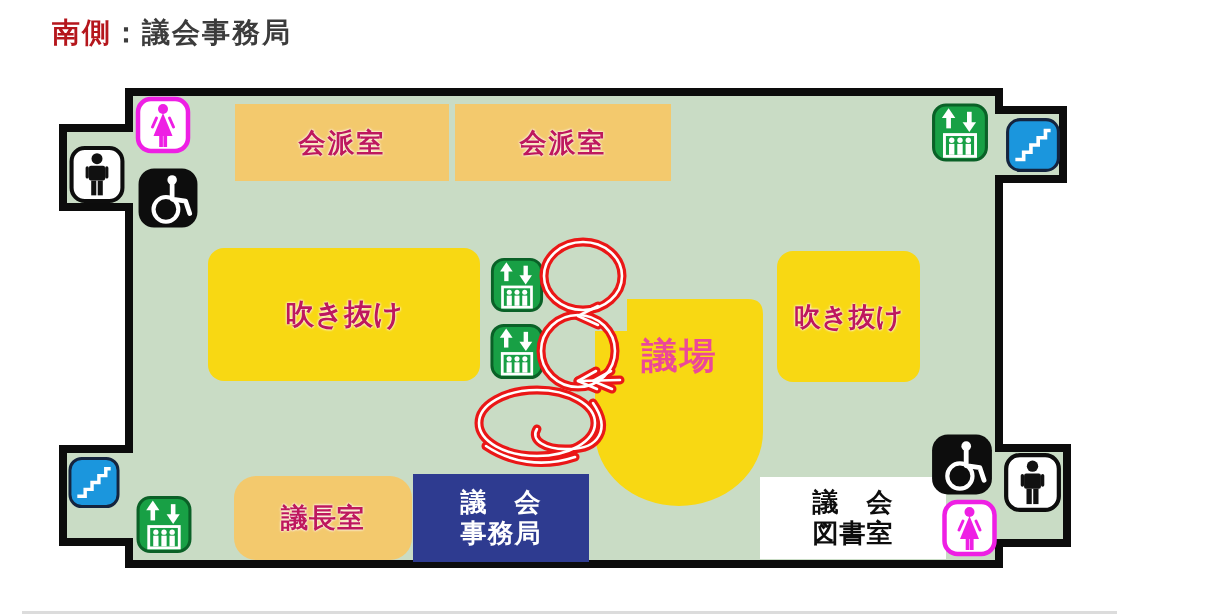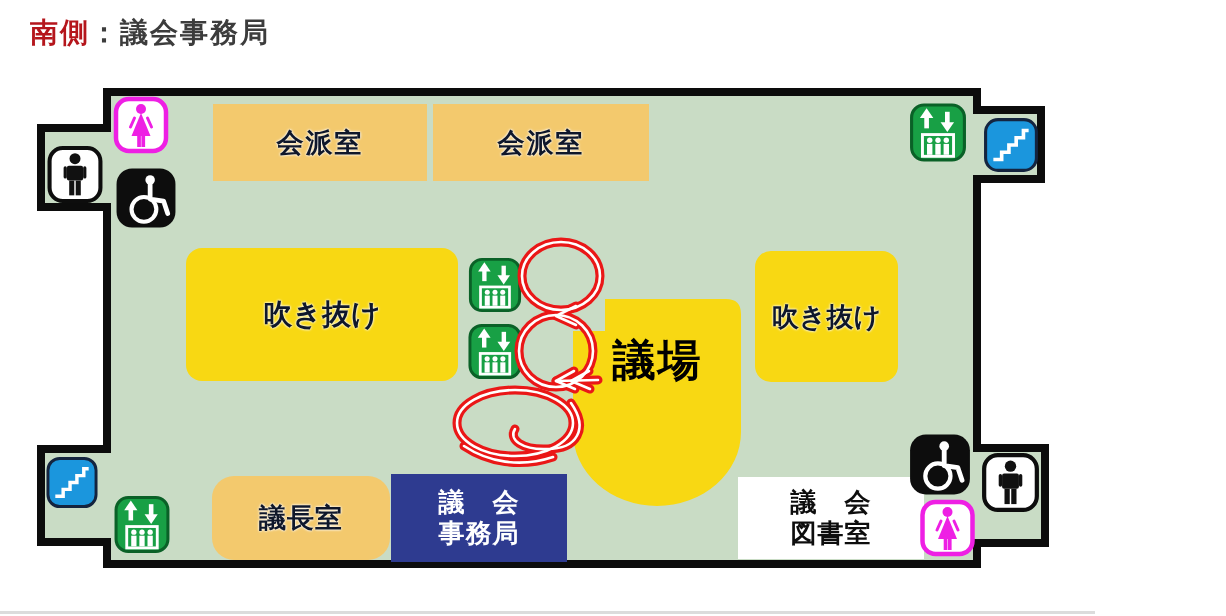--- a/index.html
+++ b/index.html
@@ -1,43 +1,43 @@
 <!DOCTYPE html>
 <html><head>
 <meta charset="utf-8">
 <style>
   html,body{margin:0;padding:0;background:#fff;}
   .stage{position:relative;width:1095px;height:616px;background:#ffffff;overflow:hidden;
-         font-family:"Liberation Sans","DejaVu Sans",sans-serif;}
+         font-family:"Liberation Sans","DejaVu Sans",sans-serif;margin-left:22px;}
   
   .title{position:absolute;left:30px;top:14px;font-size:28px;font-weight:bold;z-index:10;
          letter-spacing:2px;}
   .title .region{color:#b5161c;}
   .title .rest{color:#3c3c3c;}
   
   .layer{position:absolute;left:0;top:0;width:1226px;height:616px;}
   .base-layer{z-index:1;}
   .scribble-layer{z-index:6;pointer-events:none;}
   
   .room{position:absolute;display:flex;align-items:center;justify-content:center;z-index:2;
-        font-weight:bold;color:#0f172a;text-shadow:0 0 2px #fff,0 0 3px #fff;}
+        font-weight:bold;color:#be185d;text-shadow:0 0 2px #fff,0 0 3px #fff;}
   .tan{background:#f3c96d;}
   .yellow{background:#f8d813;border-radius:16px;text-align:right;}
   .r-kaiha1{left:213px;top:104px;width:214px;height:77px;font-size:27px;letter-spacing:2px;}
   .r-kaiha2{left:433px;top:104px;width:216px;height:77px;font-size:27px;letter-spacing:2px;}
   .r-iinkai{left:655px;top:104px;width:218px;height:77px;font-size:27px;letter-spacing:2px;}
   .r-atrium-left{left:186px;top:248px;width:272px;height:133px;font-size:29px;}
   .r-atrium-right{left:755px;top:251px;width:143px;height:131px;font-size:27px;}
   .r-gicho{left:212px;top:476px;width:178px;height:84px;font-size:27px;letter-spacing:1px;border-radius:22px;}
   .r-jimu{left:391px;top:474px;width:176px;height:88px;background:#2e3b90;color:#fff;
           flex-direction:column;line-height:1.2;font-size:26px;text-shadow:none;letter-spacing:1px;}
   .r-lib{left:738px;top:477px;width:186px;height:82px;background:#fff;color:#0d0d0d;
          flex-direction:column;line-height:1.2;font-size:26px;text-shadow:none;letter-spacing:1px;}
   .gijo-label{position:absolute;left:585px;top:332px;width:145px;text-align:center;z-index:2;
-          font-size:43px;font-weight:bold;color:#000000;text-shadow:0 0 2px #f8d813;letter-spacing:2px;}
+          font-size:36px;font-weight:bold;color:#ec4899;text-shadow:0 0 2px #f8d813;letter-spacing:2px;}
   
   .ic{position:absolute;z-index:3;}
   .ic svg{display:block;width:100%;height:100%;}
   .i-female-tl{left:112px;top:96px;width:58px;height:58px;}
   .i-male-tl{left:46px;top:145px;width:58px;height:59px;}
   .i-wheel-tl{left:115px;top:166px;width:62px;height:64px;}
   .i-elev-tr{left:909px;top:102px;width:58px;height:61px;}
   .i-stairs-tr{left:983px;top:116px;width:56px;height:58px;}
   .i-elev-m1{left:466px;top:257px;width:58px;height:56px;}
   .i-elev-m2{left:466px;top:323px;width:58px;height:57px;}

